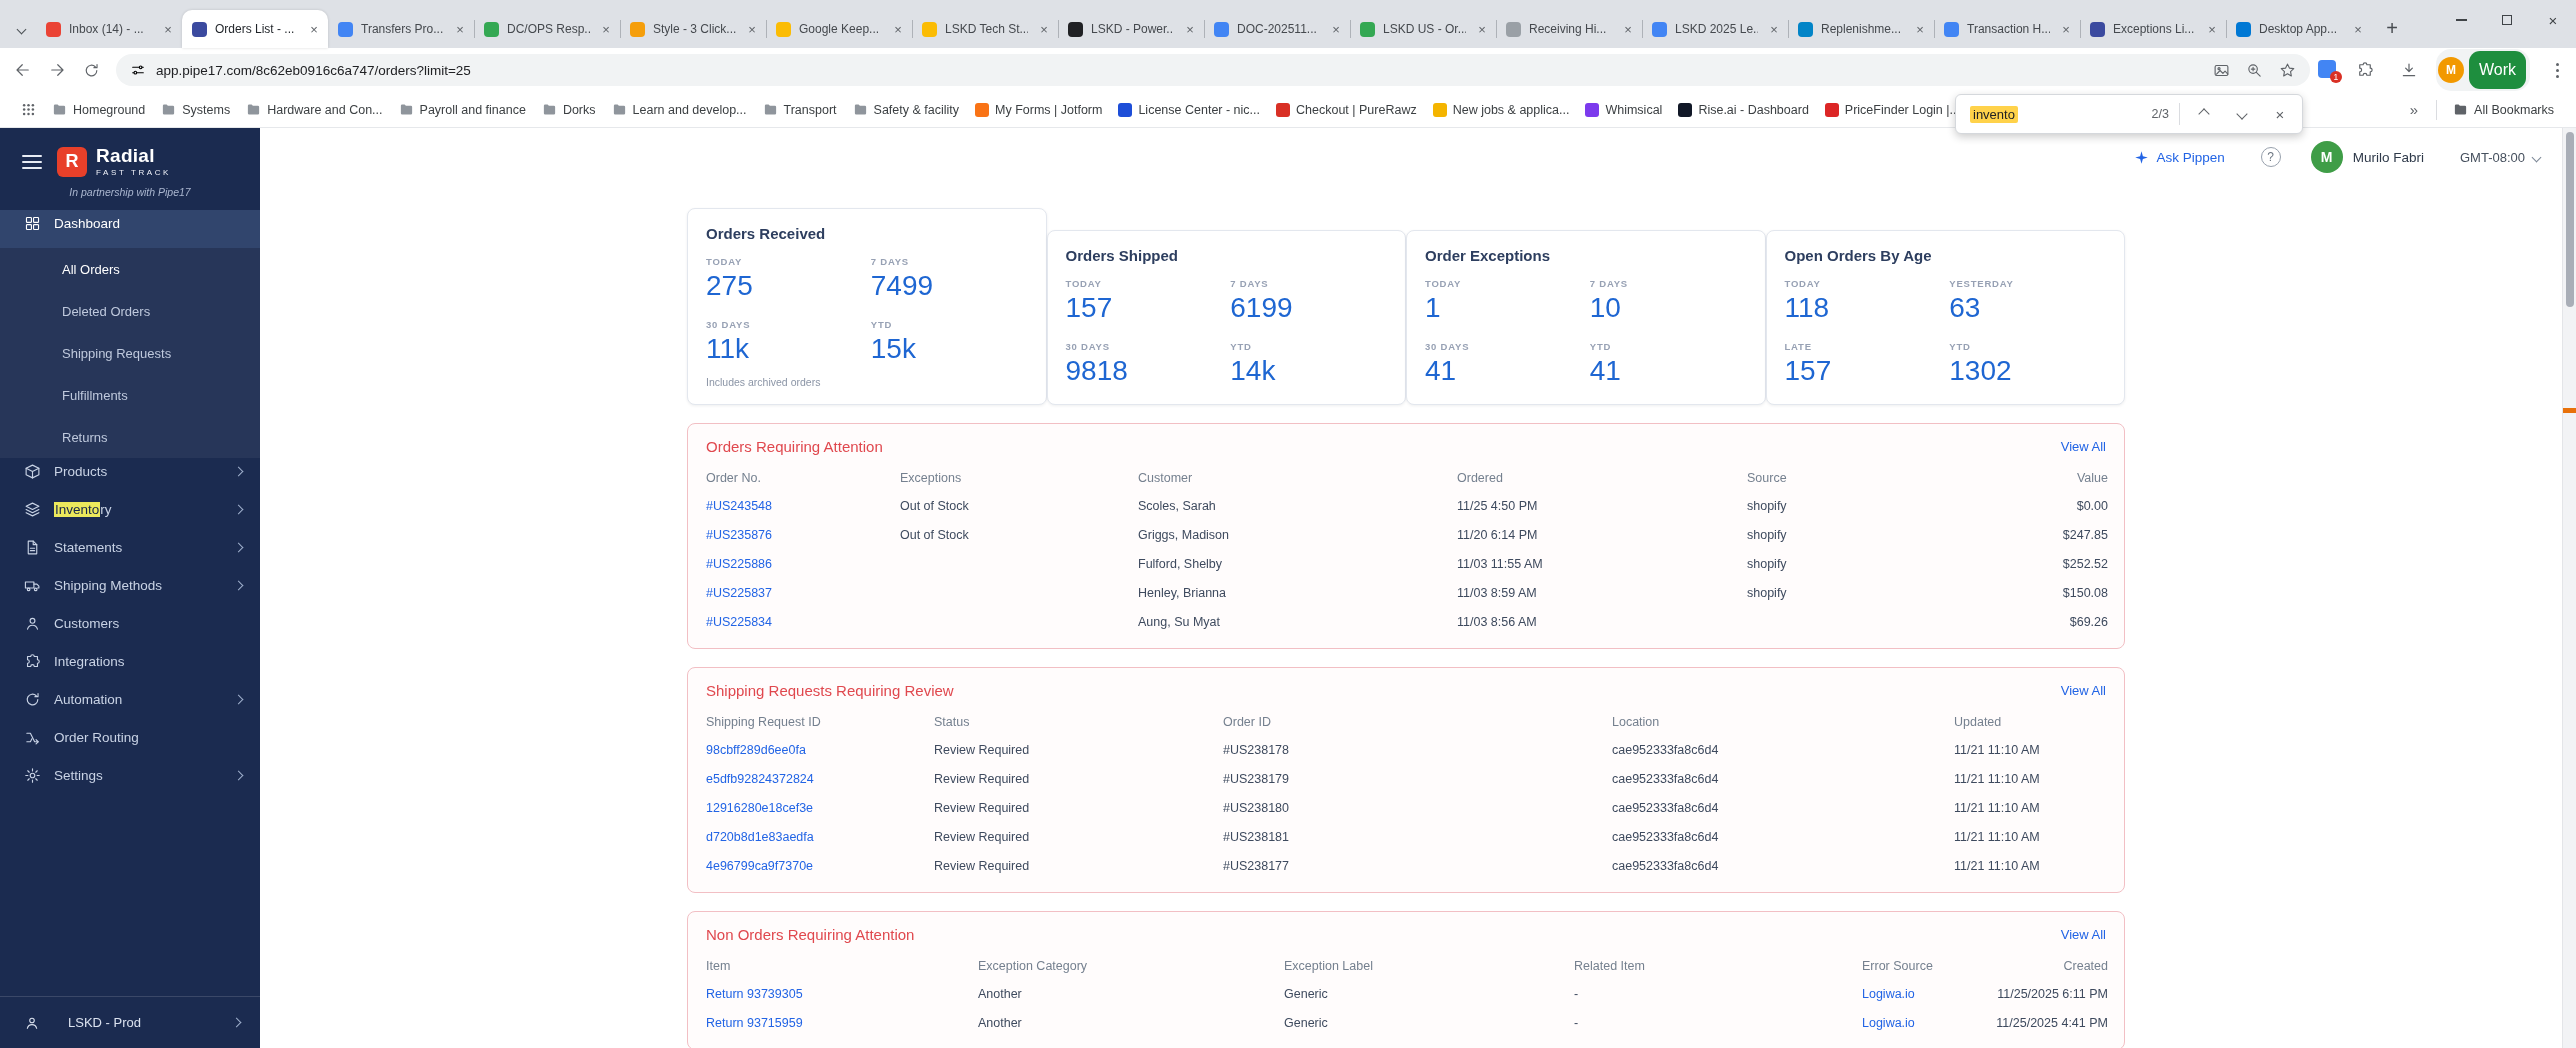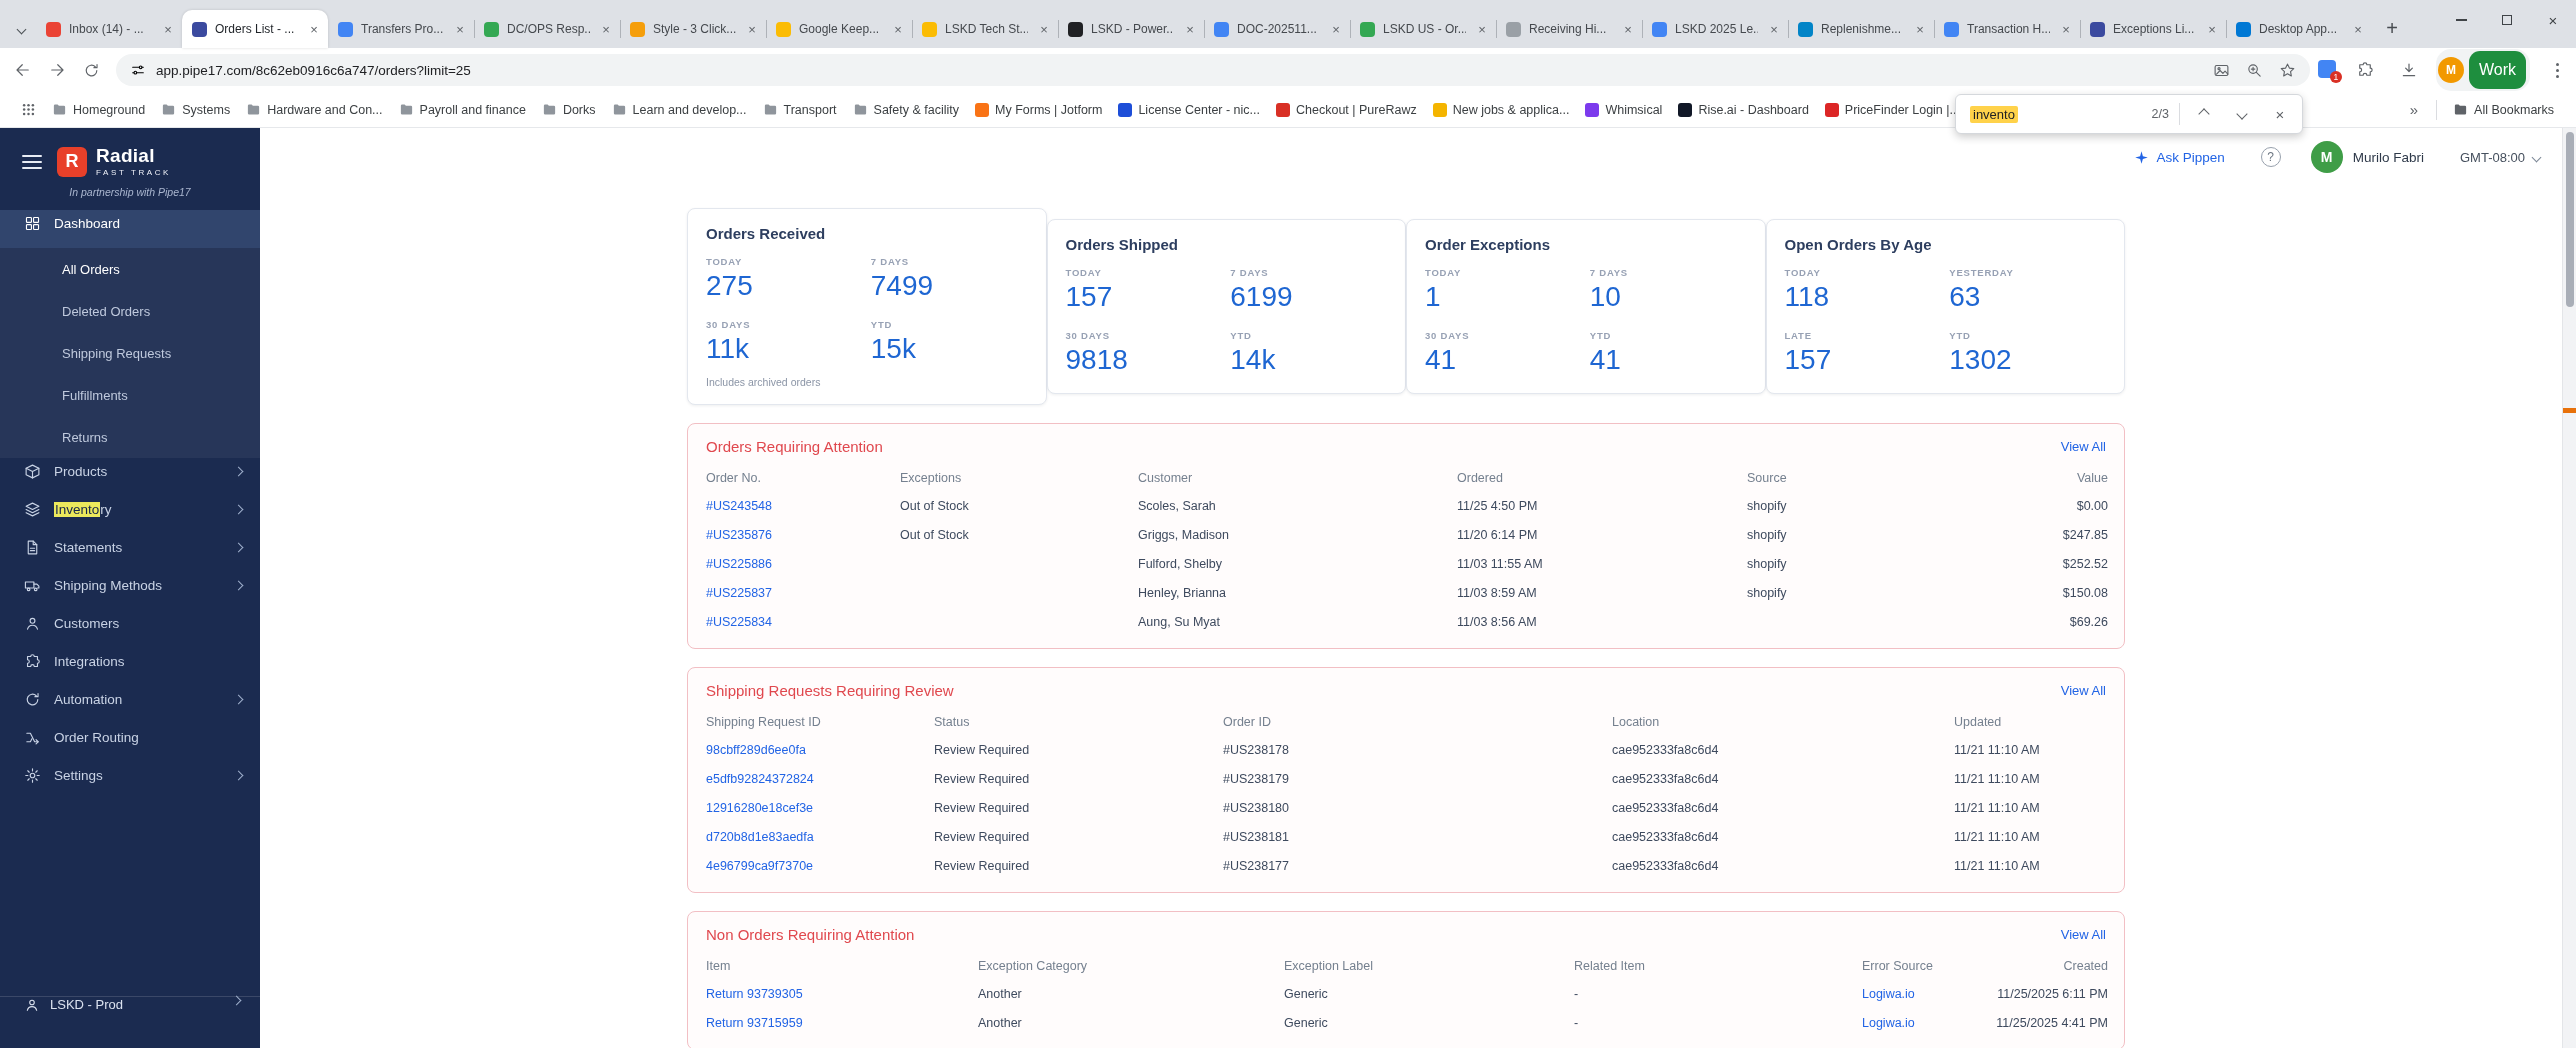--- a/index.html
+++ b/index.html
@@ -70,35 +70,35 @@
   .logo-name{font-size:19px;font-weight:bold;color:#fff;letter-spacing:.3px;line-height:1}
   .logo-tagline{font-size:8px;letter-spacing:2.6px;color:#f0f3fa;margin-top:3px}
   .partnership{text-align:center;font-size:10.5px;font-style:italic;color:#aab6cf;padding:3px 0 12px}
   .nav-item{height:38px;display:flex;align-items:center;gap:13px;padding:0 18px 12px 24px;font-size:13.5px;color:#c9d3e5;cursor:default}
   .nav-item .chev{margin-left:auto;color:#9fb0cc}
   .nav-item.active{background:#31456d;color:#fff}
   .nav-group{background:rgba(255,255,255,.055)}
   .sub-item{height:42px;display:flex;align-items:center;padding:0 16px 0 62px;font-size:13px;color:#bfc9dd}
   .sub-item.current{color:#fff}
   .find-hl{background:#ece95c;color:#17264a;padding:0 1px}
-  .sb-footer{position:absolute;left:0;right:0;bottom:0;height:52px;border-top:1px solid rgba(255,255,255,.14);display:flex;gap:10px;padding:0 20px 0 24px;font-size:13px;color:#dbe2ef}
+  .sb-footer{position:absolute;left:0;right:0;bottom:0;height:52px;border-top:1px solid rgba(255,255,255,.14);display:flex;align-items:center;gap:28px;padding:0 20px 0 24px;font-size:13px;color:#dbe2ef}
   .sb-footer .chev{margin-left:auto;color:#9fb0cc}
 
   .main{flex:1;position:relative;background:#fff}
   .app-header{height:58px;display:flex;align-items:center;justify-content:flex-end;padding-right:36px}
   .ask-pippen{display:flex;align-items:center;gap:7px;color:var(--link-blue,#2264e5);font-size:13.5px}
   .help-btn{margin-left:36px;width:20px;height:20px;border-radius:50%;border:1.5px solid #98a1ad;color:#6c7682;font-size:12px;display:flex;align-items:center;justify-content:center}
   .user{display:flex;align-items:center;gap:10px;margin-left:30px}
   .avatar{width:32px;height:32px;border-radius:50%;background:var(--avatar-green,#3f9d47);color:#fff;font-size:14px;font-weight:bold;display:flex;align-items:center;justify-content:center}
   .user-name{font-size:13.5px;color:#2f3a4a}
   .tz{display:flex;align-items:center;gap:8px;margin-left:36px;font-size:13px;color:#46505e}
   .tz .chev{color:#7c8796}
 
   .content{position:absolute;left:427px;top:80px;width:1438px;display:flex;flex-direction:column;gap:18px}
-  .cards{display:flex;align-items:center}
+  .cards{display:flex;align-items:flex-end}
   .card{flex:1;background:#fff;border:1px solid #e3e7ee;border-radius:8px;box-shadow:0 1px 3px rgba(16,24,40,.07);padding:16px 18px}
   .card-title{font-size:15px;font-weight:bold;color:#2d3e5f}
   .stats{display:grid;grid-template-columns:1fr 1fr;row-gap:16px;column-gap:8px;margin-top:14px}
   .stat-label{font-size:9.5px;letter-spacing:.8px;color:#97a1b4;font-weight:bold}
   .stat-value{font-size:28px;line-height:34px;color:var(--accent-blue,#1e66d2);font-weight:500;margin-top:2px}
   .card-footnote{font-size:10.5px;color:#8b95a6;margin-top:10px}
   .card-footnote:empty{display:none}
 
   .section{background:var(--section-bg,#fffcfc);border:1px solid var(--section-border,#f2bfc4);border-radius:8px;padding:14px 18px 12px}
   .section-head{display:flex;align-items:center;justify-content:space-between}

